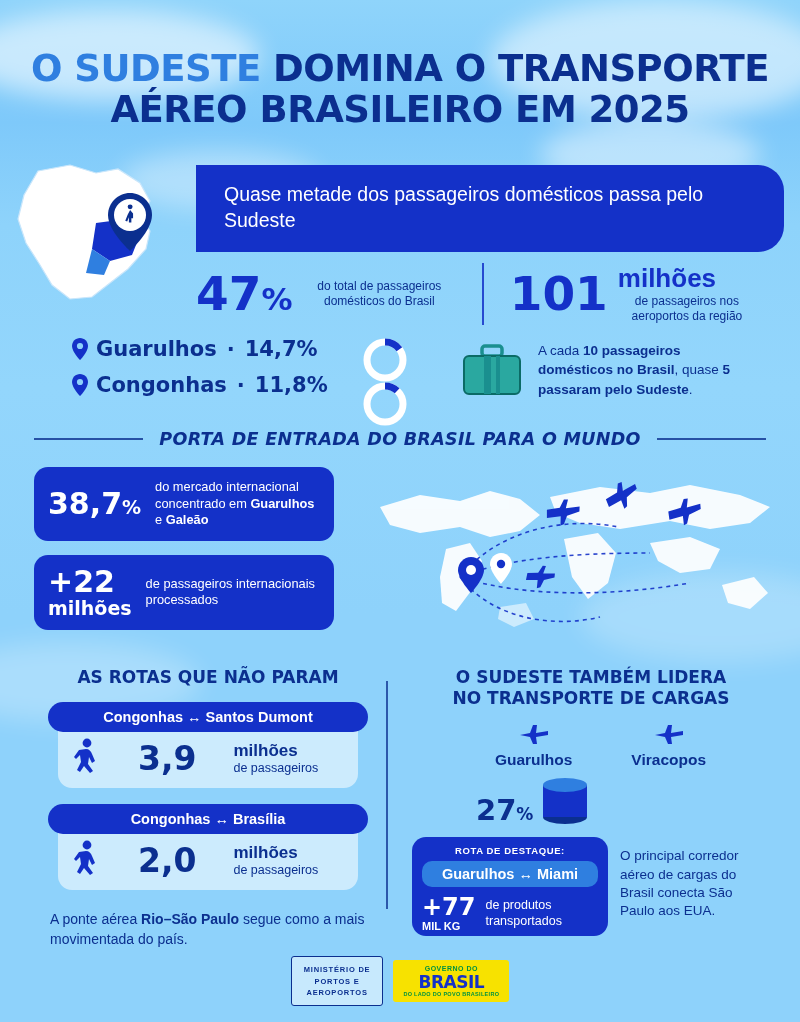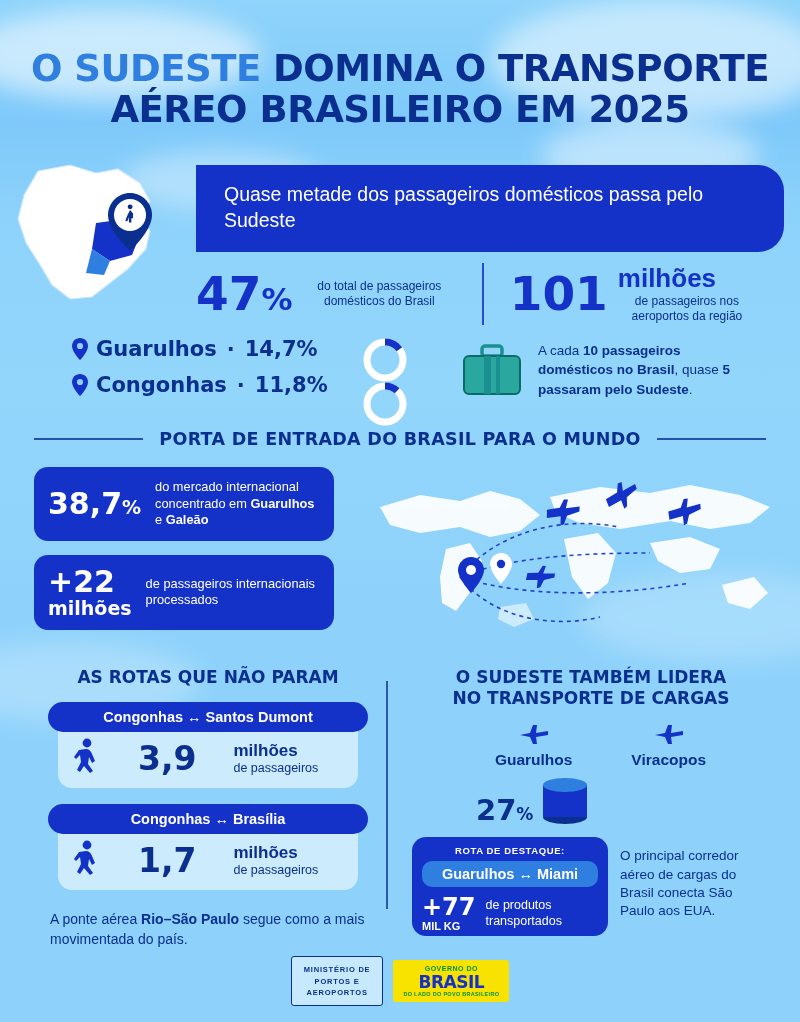--- a/index.html
+++ b/index.html
@@ -123,20 +123,21 @@
   
   .sec-head {
     display: flex; align-items: center; justify-content: center;
     margin: 20px 34px 0;
   }
   .sec-line { flex: 1; height: 2px; background: #0b2f8f; opacity: .8; }
   .sec-title {
     font-size: 17.5px; font-weight: bold; color: #0b2f8f;
     padding: 0 16px; letter-spacing: .3px;
     font-family: "DejaVu Sans", sans-serif;
+    font-style: italic;
   }
 
   
   .intl { position: relative; margin-top: 18px; height: 190px; }
   .intl-cards { position: absolute; left: 34px; top: 0; width: 300px; }
   .card {
     background: #1431c8; color: #fff;
     border-radius: 14px;
     display: flex; align-items: center;
     padding: 12px 14px;
@@ -431,21 +432,21 @@
 
         <div class="route-box">
           <div class="route-head">Congonhas  ↔  Brasília</div>
           <div class="route-body">
             <span class="walker">
               <svg width="28" height="36" viewBox="0 0 28 36" fill="#1431c8">
                 <circle cx="15" cy="5" r="4.4"></circle>
                 <path d="M14,11 C17,11 19,13 20,16 L23,23 L20,25 L17,19 L16,26 L21,33 L18,35 L12,28 L8,34 L5,32 L9,24 L8,17 L4,21 L2,19 L7,12 Z"></path>
               </svg>
             </span>
-            <span class="route-num">1,7</span>
+            <span class="route-num">2,0</span>
             <span class="route-lbl">
               <span class="t1" style="display:block">milhões</span>
               <span class="t2" style="display:block">de passageiros</span>
             </span>
           </div>
         </div>
 
         <div class="foot-note">
           <span>A ponte aérea </span><b>Rio–São Paulo</b><span> segue como a mais movimentada do país.</span>
         </div>

